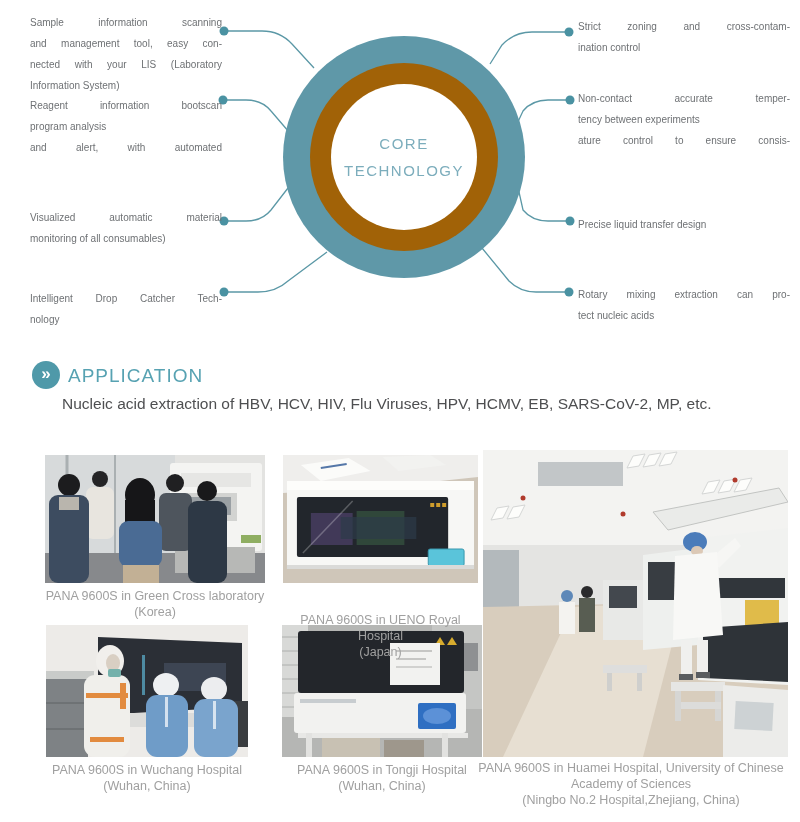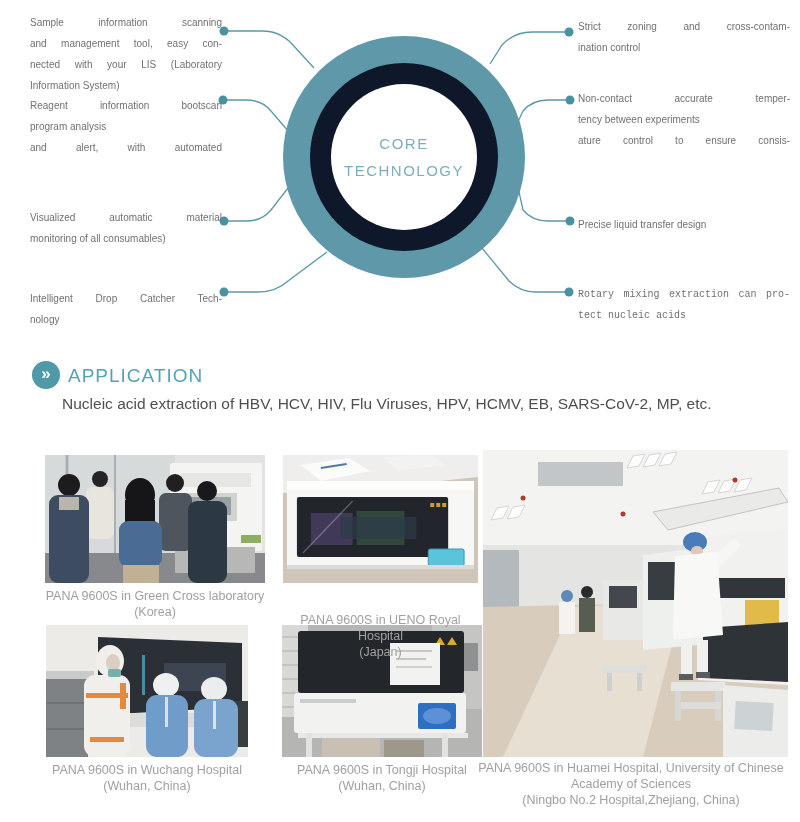--- a/index.html
+++ b/index.html
@@ -9,21 +9,21 @@
   
   #connector-layer{position:absolute;left:0;top:0;width:800px;height:340px;}
   .callout{position:absolute;width:192px;color:#6e7174;font-size:10px;line-height:21px;}
   .callout.right{width:212px;}
   .ln{text-align:justify;text-align-last:justify;}
   .ln.last{text-align:left;text-align-last:left;}
 
   #ring-outer{position:absolute;left:283px;top:36px;width:242px;height:242px;border-radius:50%;
               background:#5f98a8;}
   #ring-mid{position:absolute;left:27px;top:27px;right:27px;bottom:27px;border-radius:50%;
-            background:#0f172a;}
+            background:#a16207;}
   #ring-inner{position:absolute;left:21px;top:21px;right:21px;bottom:21px;border-radius:50%;
               background:#ffffff;display:flex;flex-direction:column;align-items:center;
               justify-content:center;}
   .core-line{color:#7cadbc;font-size:15px;letter-spacing:1.5px;line-height:27px;text-align:center;}
 
   
   #app-icon{position:absolute;left:32px;top:361px;width:28px;height:28px;border-radius:50%;
             background:#4f99a9;color:#ffffff;display:flex;align-items:center;justify-content:center;
             font-size:17px;font-weight:bold;padding-bottom:2px;box-sizing:border-box;}
   #app-heading{position:absolute;left:68px;top:365px;color:#57a2b2;font-size:19px;
@@ -107,21 +107,21 @@
     <div class="ln last">ination control</div>
   </div>
   <div class="callout right" style="left:578px;top:88px;">
     <div class="ln">Non-contact accurate temper-</div>
     <div class="ln last">tency between experiments</div>
     <div class="ln">ature control to ensure consis-</div>
   </div>
   <div class="callout right" style="left:578px;top:214px;">
     <div class="ln last">Precise liquid transfer design</div>
   </div>
-  <div class="callout right" style="left:578px;top:284px;font-family:Liberation Mono, monospace;">
+  <div class="callout right" style="left:578px;top:284px;">
     <div class="ln">Rotary mixing extraction can pro-</div>
     <div class="ln last">tect nucleic acids</div>
   </div>
 
   <div id="app-icon">
     <span>»</span>
   </div>
   <div id="app-heading">APPLICATION</div>
   <div id="app-desc">Nucleic acid extraction of HBV, HCV, HIV, Flu Viruses, HPV, HCMV, EB, SARS-CoV-2, MP, etc.</div>
 

